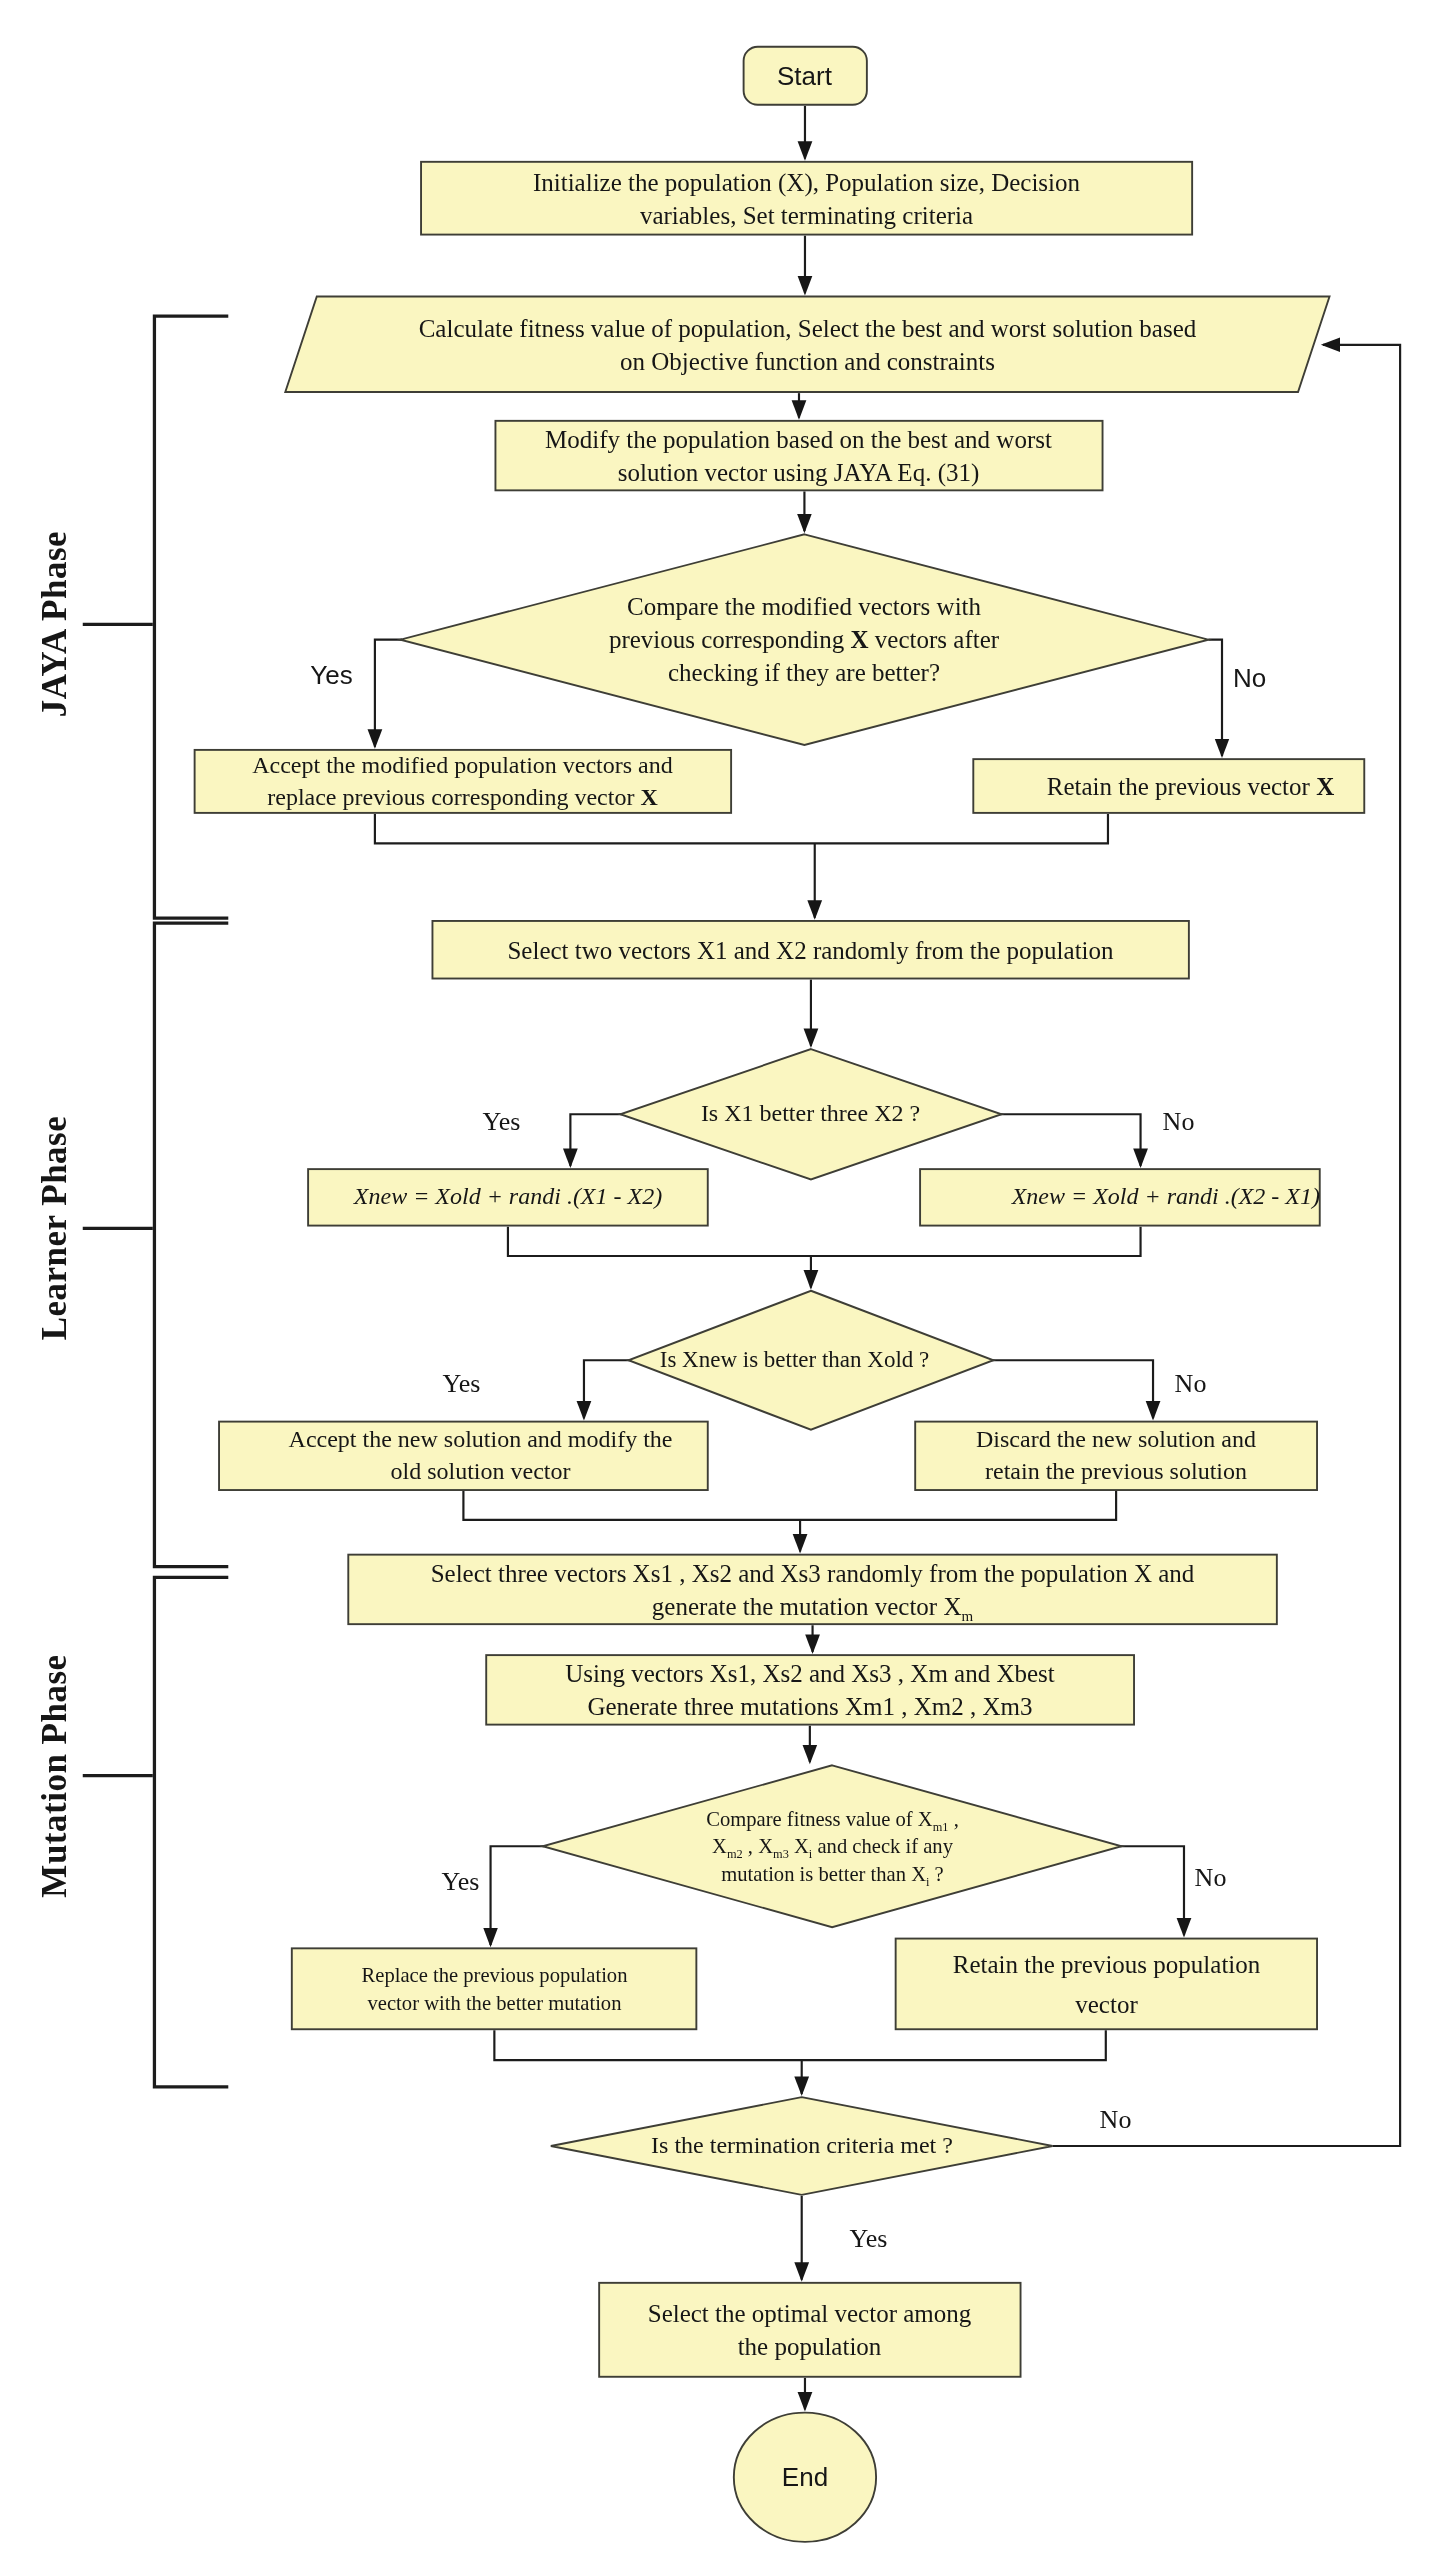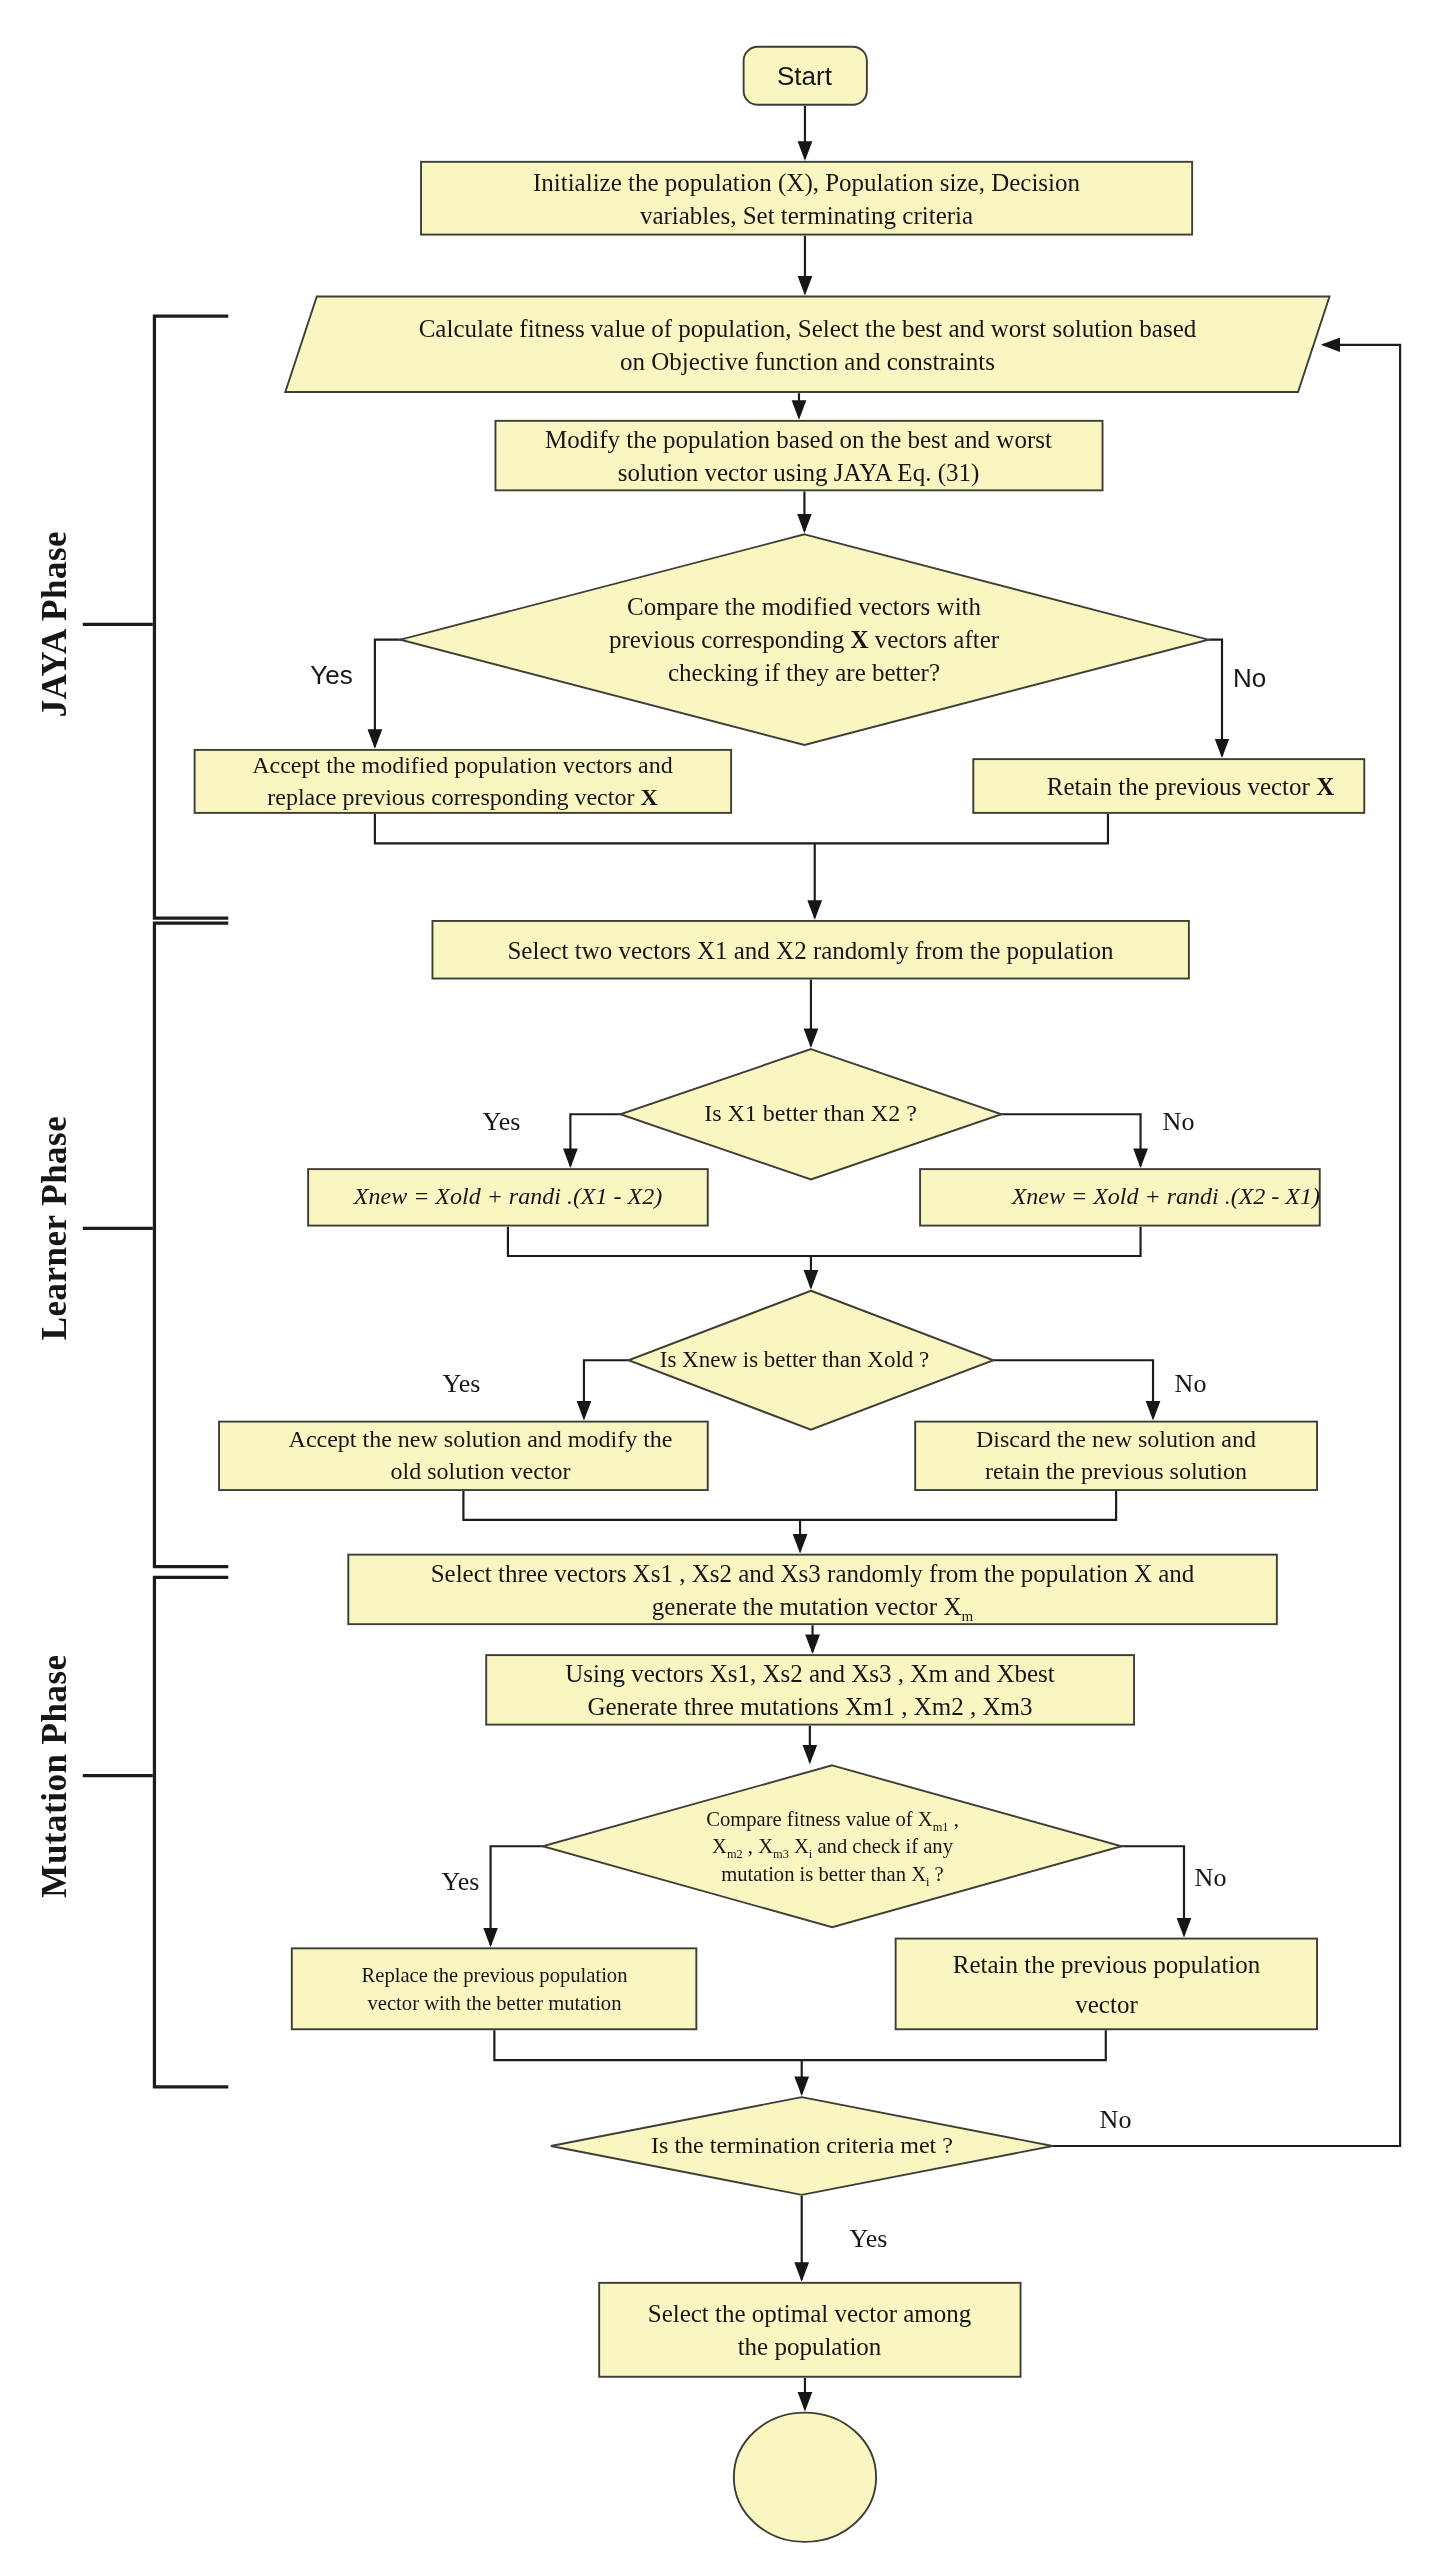--- a/index.html
+++ b/index.html
@@ -140,21 +140,21 @@
 
   <div class="node fs46" style="left:973px;top:759px;width:391px;height:54px;padding-left:22px;">
     <div class="ln"><span>Retain the previous vector </span><b>X</b></div>
   </div>
 
   <div class="node fs46" style="left:432px;top:921px;width:757px;height:58px;">
     <div class="ln">Select two vectors X1 and X2 randomly from the population</div>
   </div>
 
   <div class="node fs44" style="left:620px;top:1049px;width:381px;height:130px;">
-    <div class="ln">Is X1 better than X2 ?</div>
+    <div class="ln">Is X1 better three X2 ?</div>
   </div>
 
   <div class="node fs44 it" style="left:308px;top:1169px;width:400px;height:56px;">
     <div class="ln">Xnew = Xold + randi .(X1 - X2)</div>
   </div>
 
   <div class="node fs44 it" style="left:920px;top:1169px;width:400px;height:56px;align-items:flex-end;">
     <div class="ln">Xnew = Xold + randi .(X2 - X1)</div>
   </div>
 
@@ -200,20 +200,23 @@
 
   <div class="node fs44" style="left:551px;top:2097px;width:502px;height:98px;">
     <div class="ln">Is the termination criteria met ?</div>
   </div>
 
   <div class="node fs46" style="left:599px;top:2283px;width:421px;height:94px;">
     <div class="ln">Select the optimal vector among</div>
     <div class="ln">the population</div>
   </div>
 
+  <div class="node sans fs48" style="left:734px;top:2413px;width:142px;height:129px;">
+    <div>End</div>
+  </div>
 
   <div class="elabel sans" style="left:272px;top:652px;">Yes</div>
   <div class="elabel sans" style="left:1190px;top:655px;">No</div>
   <div class="elabel" style="left:442px;top:1099px;">Yes</div>
   <div class="elabel" style="left:1119px;top:1099px;">No</div>
   <div class="elabel" style="left:402px;top:1361px;">Yes</div>
   <div class="elabel" style="left:1131px;top:1361px;">No</div>
   <div class="elabel" style="left:401px;top:1859px;">Yes</div>
   <div class="elabel" style="left:1151px;top:1855px;">No</div>
   <div class="elabel" style="left:1056px;top:2097px;">No</div>

